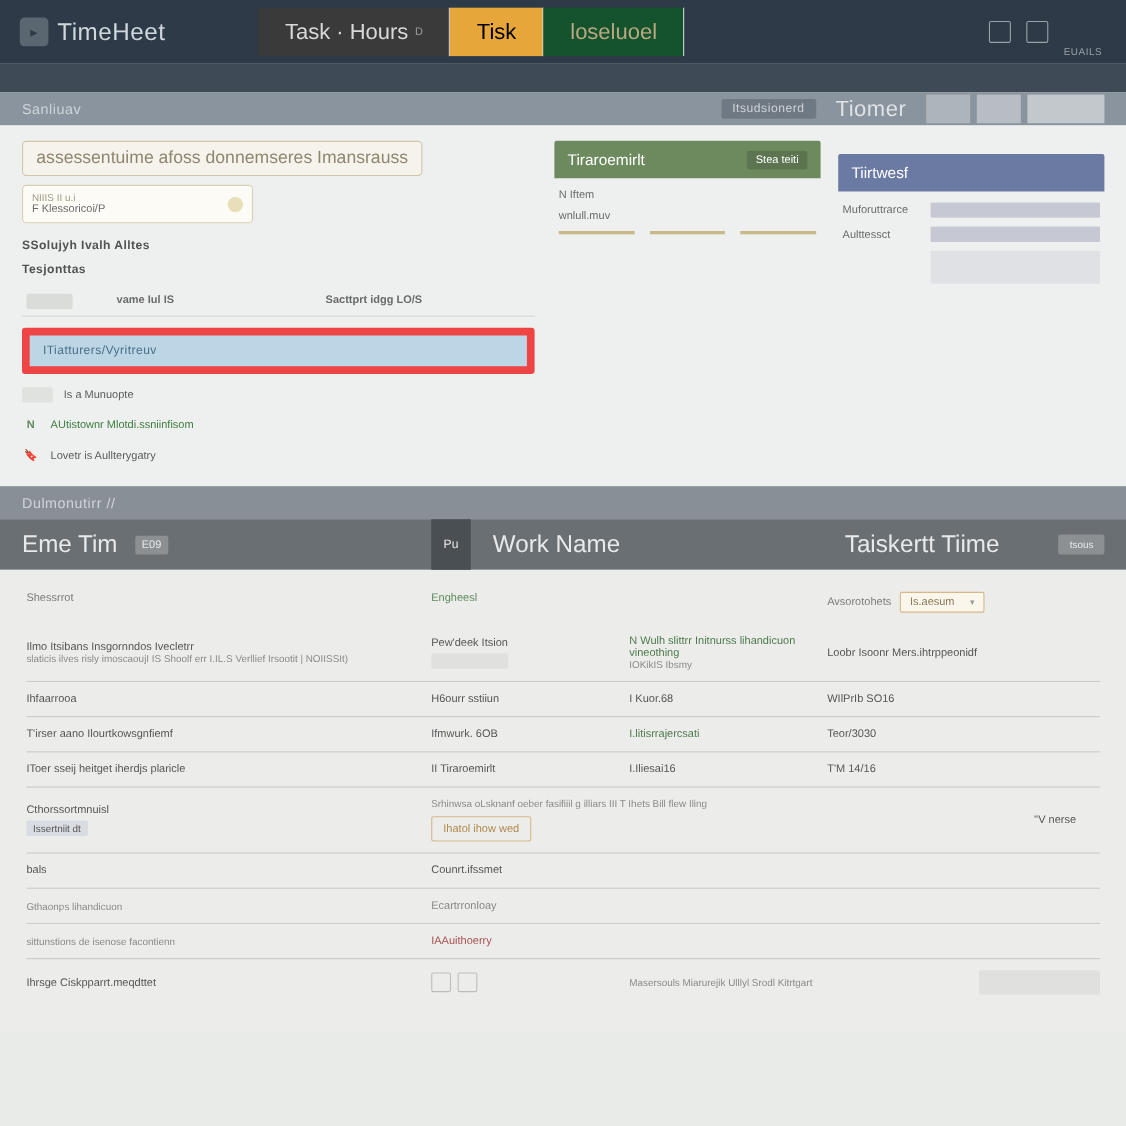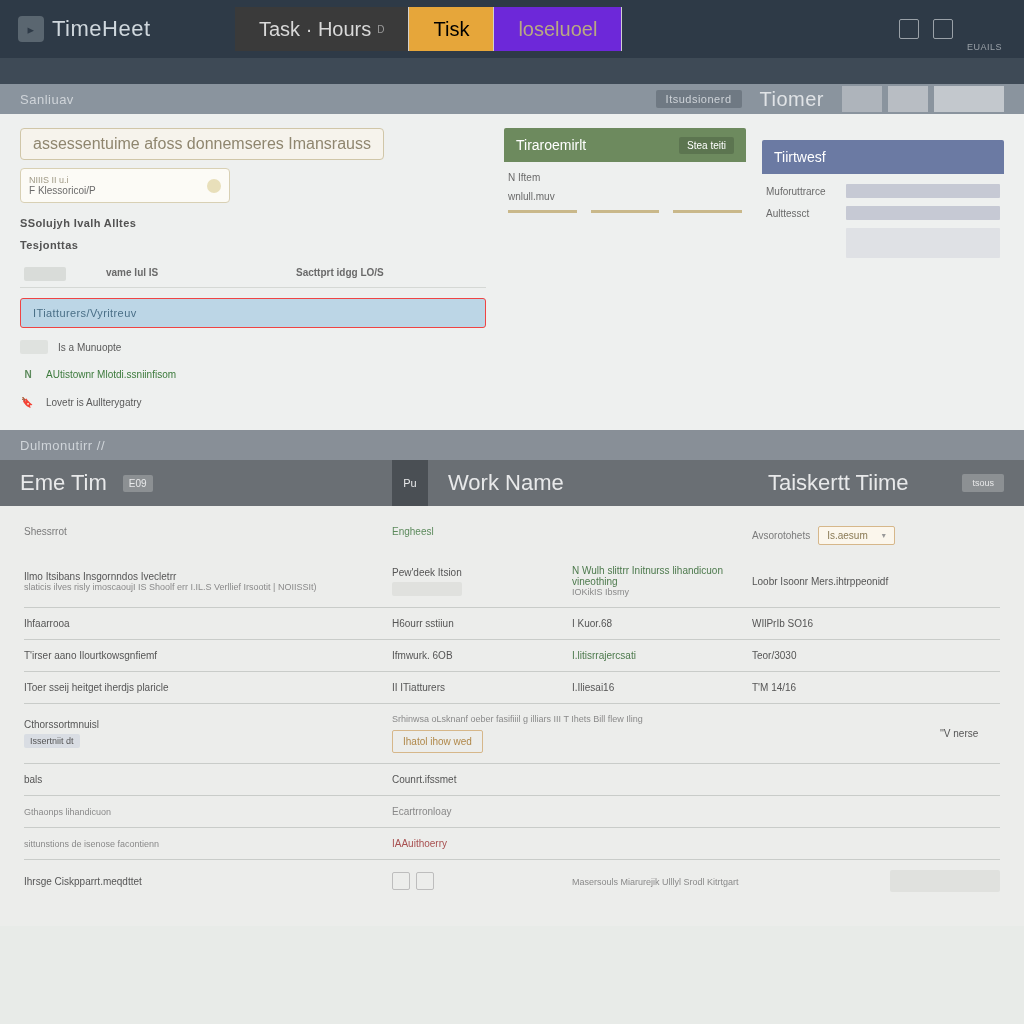--- a/index.html
+++ b/index.html
@@ -3,21 +3,21 @@
 <meta charset="utf-8">
 <style>
   * { margin:0; padding:0; box-sizing:border-box; font-family:"Segoe UI",Arial,sans-serif; }
   body { width:1024px; height:1024px; background:#e8ebe8; overflow:hidden; font-size:12px; color:#444; }
 
   
   .topbar { height:58px; background:#2e3a47; display:flex; align-items:center; }
   .logo { display:flex; align-items:center; gap:8px; padding:0 18px; color:#cfd7dd; font-size:22px; letter-spacing:.5px; width:235px; }
   .logo-box { width:26px; height:26px; background:#5a6670; border-radius:4px; display:flex; align-items:center; justify-content:center; color:#2e3a47; font-size:13px;}
   .tabs { display:flex; height:100%; }
-  .tab { height:44px; margin-top:7px; display:flex; align-items:center; padding:0 24px; font-size:20px; background:#6d28d9; color:#7a7a7a; border-right:1px solid #d0d0d0;}
+  .tab { height:44px; margin-top:7px; display:flex; align-items:center; padding:0 24px; font-size:20px; background:#14532d; color:#7a7a7a; border-right:1px solid #d0d0d0;}
   .tab.dark { background:#3a3a3a; color:#d9d9d9; }
   .tab.orange { background:#e6a63a; color:#000000; }
   .tab .sub { font-size:10px; opacity:.6; margin-left:6px; }
   .tab.faded { color:#b9a981; }
   .tab-icons { margin-left:auto; display:flex; gap:14px; padding-right:22px; align-items:center; color:#9aa1a8; }
   .tab-icons .box { width:20px; height:20px; border:1px solid #9aa1a8; border-radius:2px;}
   .tab-icons .txt { font-size:9px; color:#9aa1a8; letter-spacing:.5px;margin-top:36px;}
 
   .under-strip { height:26px; background:#3e4a56; }
 
@@ -34,21 +34,21 @@
   .chip { display:inline-block; padding:6px 12px; border:1px solid #d0c6a8; border-radius:4px; font-size:16px; color:#8f866f; background:#f6f3ec; margin-bottom:8px;}
   .chip2 { display:flex; align-items:center; justify-content:space-between; width:210px; padding:6px 8px; border:1px solid #d8d0b4; border-radius:4px; background:#fcfbf6; margin-bottom:14px;}
   .chip2 .t1 { font-size:9px; color:#a09a86;}
   .chip2 .t2 { font-size:10px; color:#6b6b6b;}
   .chip2 .pin { width:14px; height:14px; background:#e8dfba; border-radius:50%; }
 
   .smallhead { font-size:11px; color:#525252; margin:6px 0 10px; font-weight:600; letter-spacing:.4px;}
   .colhds { display:flex; gap:40px; font-size:10px; color:#6a6a6a; font-weight:600; padding:6px 4px; border-bottom:1px solid #d5d8d5;}
   .colhds .ck { width:42px; height:14px; background:#d9dcd9; border-radius:2px;}
   .colhds span:nth-child(2){ width:150px;}
-  .row-sel { margin-top:10px; padding:8px 12px; background:#bcd6e6; border:1px solid #ef4444; border-radius:3px; font-size:11px; color:#4a6f87; letter-spacing:.4px;}
+  .row-sel { margin-top:10px; padding:8px 12px; background:#bcd6e6; border:7px solid #ef4444; border-radius:3px; font-size:11px; color:#4a6f87; letter-spacing:.4px;}
   .minirow { display:flex; align-items:center; gap:10px; margin-top:12px; font-size:10px; color:#5a5a5a;}
   .minirow .badge { width:28px; height:14px; background:#dfe2df; border-radius:2px; }
   .minirow.green { color:#3c7a3c;}
   .minirow .glyph { width:16px; height:16px; display:inline-flex; align-items:center; justify-content:center; font-weight:bold; color:#5c8a5c;}
   .minirow.grey .glyph { color:#8a8a8a;}
 
   .card { flex:1; }
   .card-h { height:34px; display:flex; align-items:center; justify-content:space-between; padding:0 12px; font-size:14px; color:#fff; border-radius:2px 2px 0 0;}
   .card-h.green { background:#6d8a5e;}
   .card-h.blue { background:#6b7aa3;margin-top:12px;}
@@ -264,21 +264,21 @@
           <div>T'irser aano Ilourtkowsgnfiemf</div>
         </div>
         <div class="c2"><span>Ifmwurk. 6OB</span></div>
         <div class="c2b"><span class="green">I.litisrrajercsati</span></div>
         <div class="c3"><span>Teor/3030</span></div>
       </div>
       <div class="tr">
         <div class="c1">
           <div>IToer  sseij  heitget  iherdjs  plaricle</div>
         </div>
-        <div class="c2"><span>II ITiatturers</span></div>
+        <div class="c2"><span>II Tiraroemirlt</span></div>
         <div class="c2b"><span>I.Iliesai16</span></div>
         <div class="c3"><span>T'M 14/16</span></div>
       </div>
       <div class="tr">
         <div class="c1"><div>Cthorssortmnuisl</div><span class="tiny-chip">Issertniit dt</span></div>
         <div class="c2" style="width: 540px;"><div class="muted" style="margin-bottom: 6px;">Srhinwsa oLsknanf oeber fasifiiil      g illiars   III T  Ihets  Bill    flew Iling</div><span class="soft-b">Ihatol ihow wed</span></div>
         <div class="c3"><span class="sketch"></span><span>''V nerse</span></div>
       </div>
       <div class="tr">
         <div class="c1">

